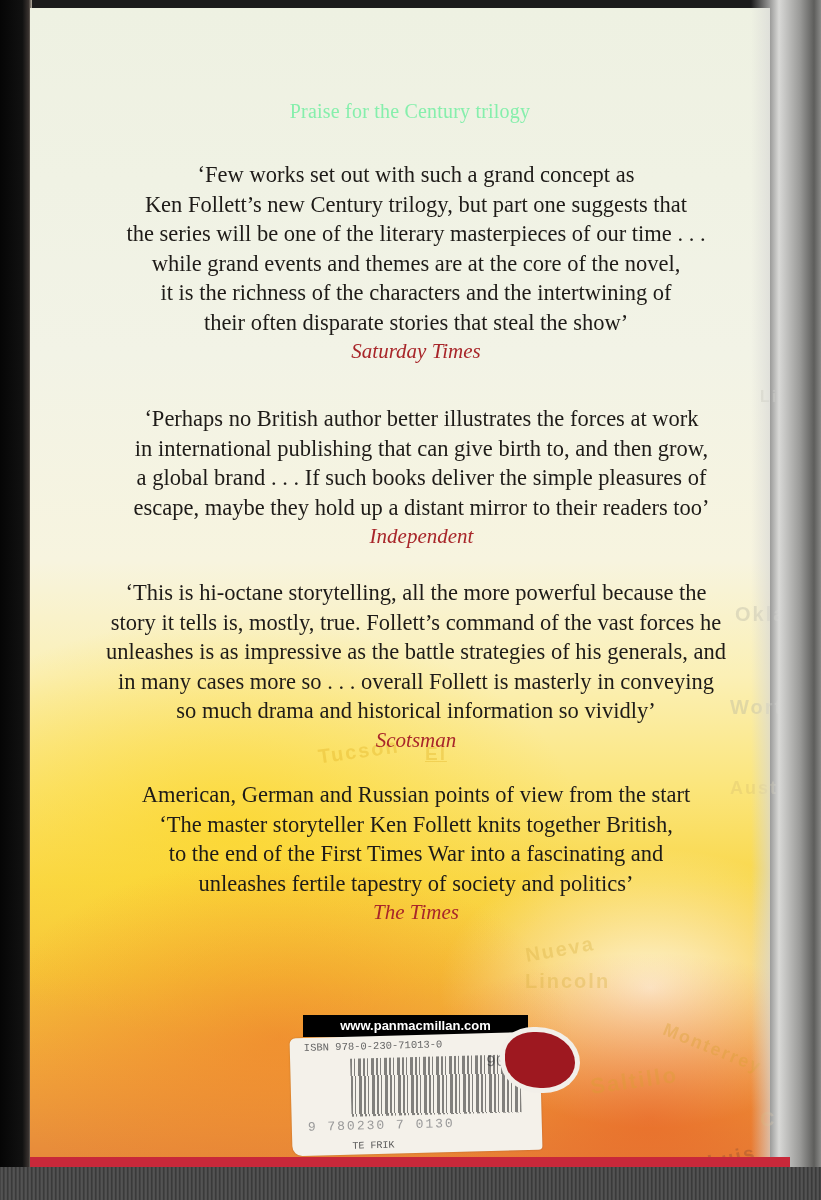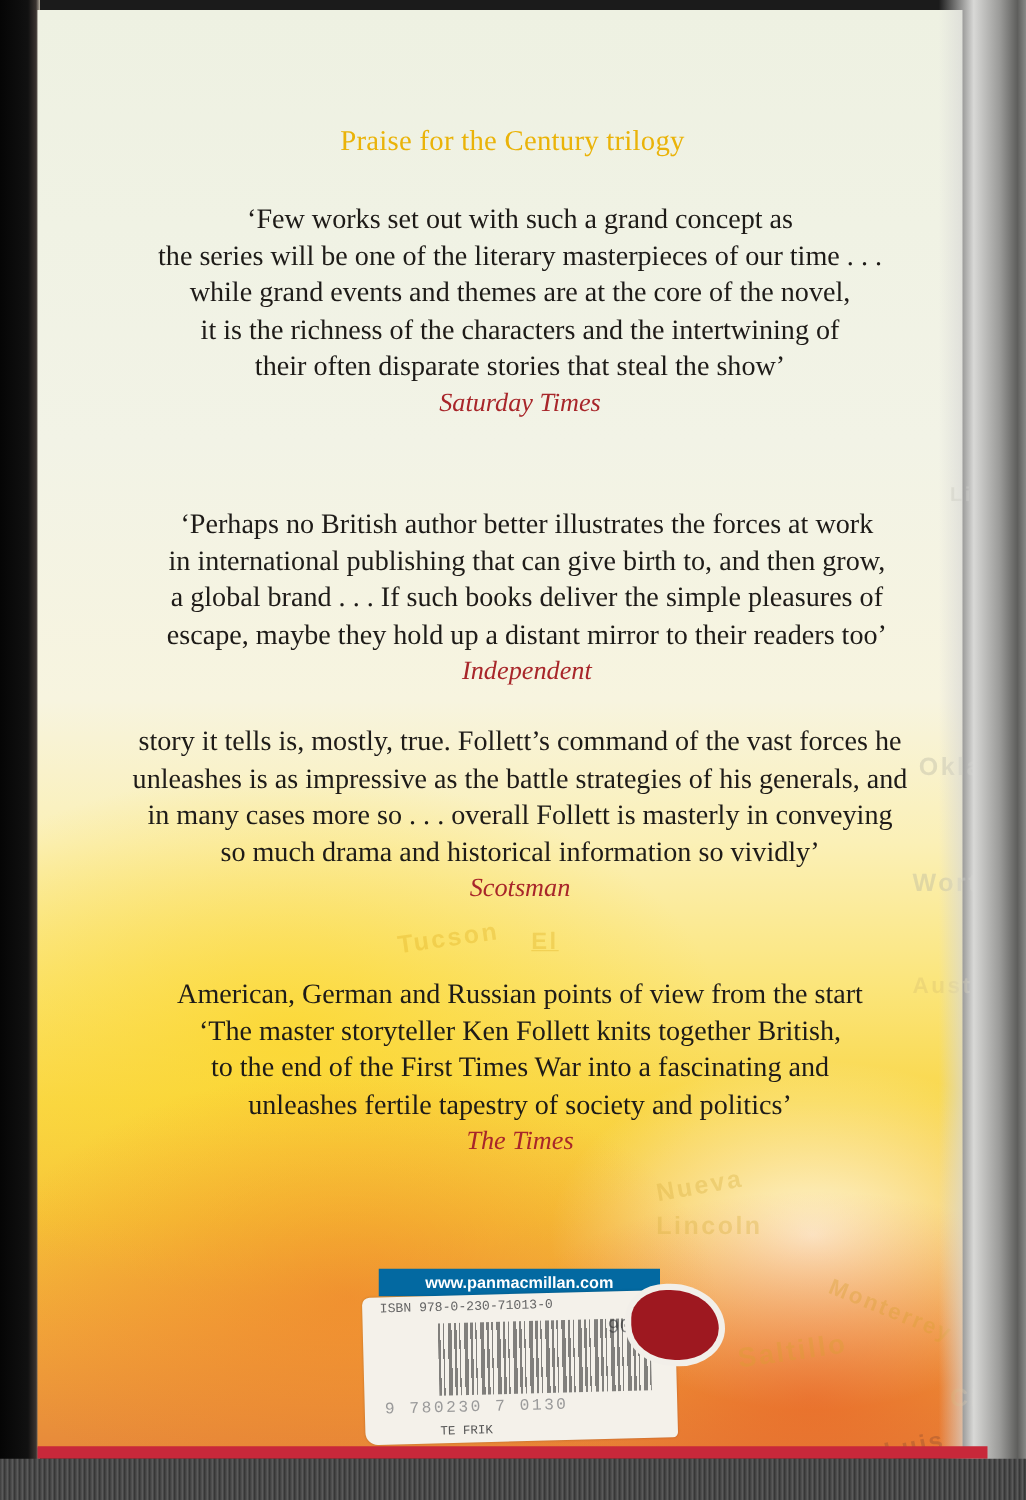--- a/index.html
+++ b/index.html
@@ -74,22 +74,22 @@
     left: 30px; top: 0;
     width: 760px;
     text-align: center;
     font-family: "Liberation Serif", "DejaVu Serif", serif;
     color: #1e1b18;
   }
   .heading {
     position: absolute;
     left: 0; right: 0;
     top: 100px;
-    font-size: 23px;
-    color: #eab308;
+    font-size: 20px;
+    color: #86efac;
     letter-spacing: 0.2px;
   }
   .quote {
     position: absolute;
     left: 12px; right: 0;
   }
   .quote-line {
     display: block;
     font-size: 22.5px;
     line-height: 29.5px;
@@ -109,21 +109,21 @@
 
   .sticker {
     position: absolute;
     left: 303px; top: 1015px;
     width: 250px; height: 78px;
   }
   .url-bar {
     position: absolute;
     left: 0; top: 0;
     width: 225px; height: 22px;
-    background: #0369a1;
+    background: #000000;
     color: #fff;
     font-family: "Liberation Sans", sans-serif;
     font-weight: bold;
     font-size: 13px;
     line-height: 22px;
     text-align: center;
   }
   .barcode-label {
     position: absolute;
     left: -12px; top: 20px;
@@ -201,36 +201,38 @@
     <span class="map-label" style="left:705px;top:595px;font-size:20px;color:#b0b0a0;">Okla</span>
     <span class="map-label" style="left:730px;top:1100px;font-size:20px;color:#d89a40;">Ciud</span>
     <span class="map-label" style="left:730px;top:380px;font-size:16px;color:#b8b8a8;">Lincoln</span>
   </div>
 
   <div class="content">
     <div class="heading">Praise for the Century trilogy</div>
 
     <div class="quote q1">
       <span class="quote-line">‘Few works set out with such a grand concept as</span>
+      <span class="quote-line">Ken Follett’s new Century trilogy, but part one suggests that</span>
       <span class="quote-line">the series will be one of the literary masterpieces of our time . . .</span>
       <span class="quote-line">while grand events and themes are at the core of the novel,</span>
       <span class="quote-line">it is the richness of the characters and the intertwining of</span>
       <span class="quote-line">their often disparate stories that steal the show’</span>
       <span class="source">Saturday Times</span>
     </div>
 
     <div class="quote q2">
       <span class="quote-line">‘Perhaps no British author better illustrates the forces at work</span>
       <span class="quote-line">in international publishing that can give birth to, and then grow,</span>
       <span class="quote-line">a global brand . . . If such books deliver the simple pleasures of</span>
       <span class="quote-line">escape, maybe they hold up a distant mirror to their readers too’</span>
       <span class="source">Independent</span>
     </div>
 
     <div class="quote q3">
+      <span class="quote-line">‘This is hi-octane storytelling, all the more powerful because the</span>
       <span class="quote-line">story it tells is, mostly, true. Follett’s command of the vast forces he</span>
       <span class="quote-line">unleashes is as impressive as the battle strategies of his generals, and</span>
       <span class="quote-line">in many cases more so . . . overall Follett is masterly in conveying</span>
       <span class="quote-line">so much drama and historical information so vividly’</span>
       <span class="source">Scotsman</span>
     </div>
 
     <div class="quote q4">
       <span class="quote-line">American, German and Russian points of view from the start</span>
       <span class="quote-line">‘The master storyteller Ken Follett knits together British,</span>

